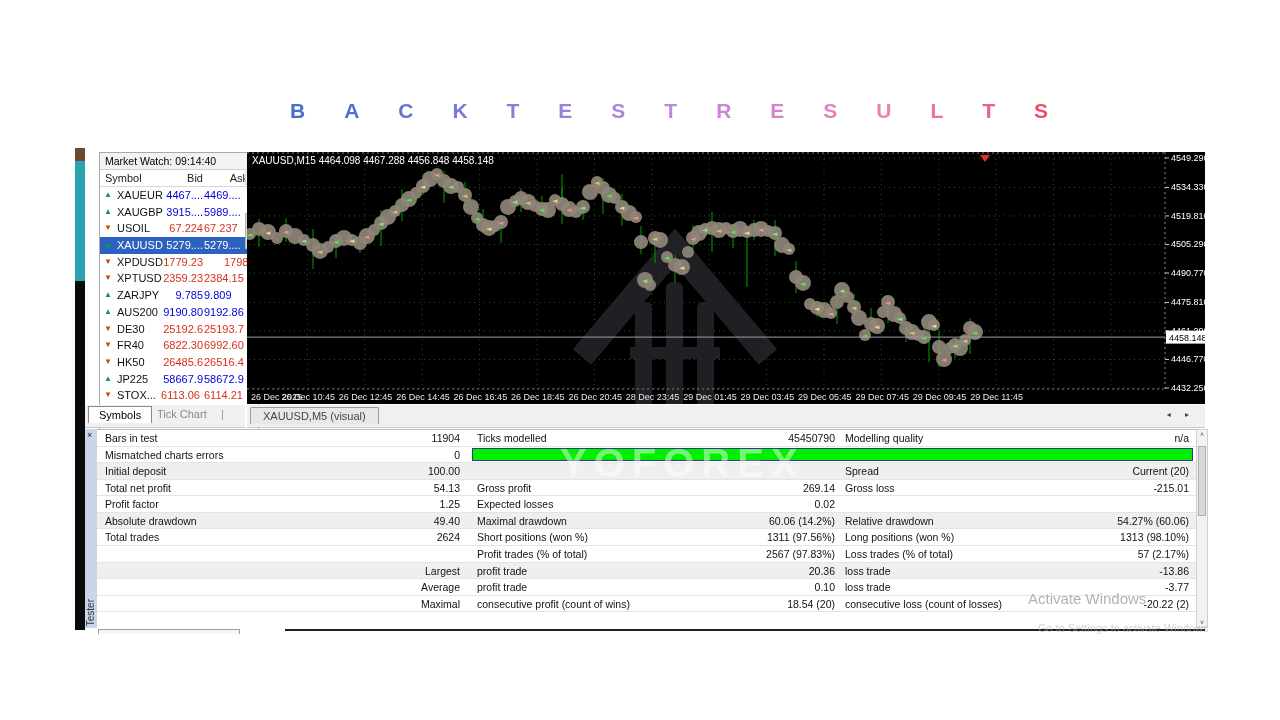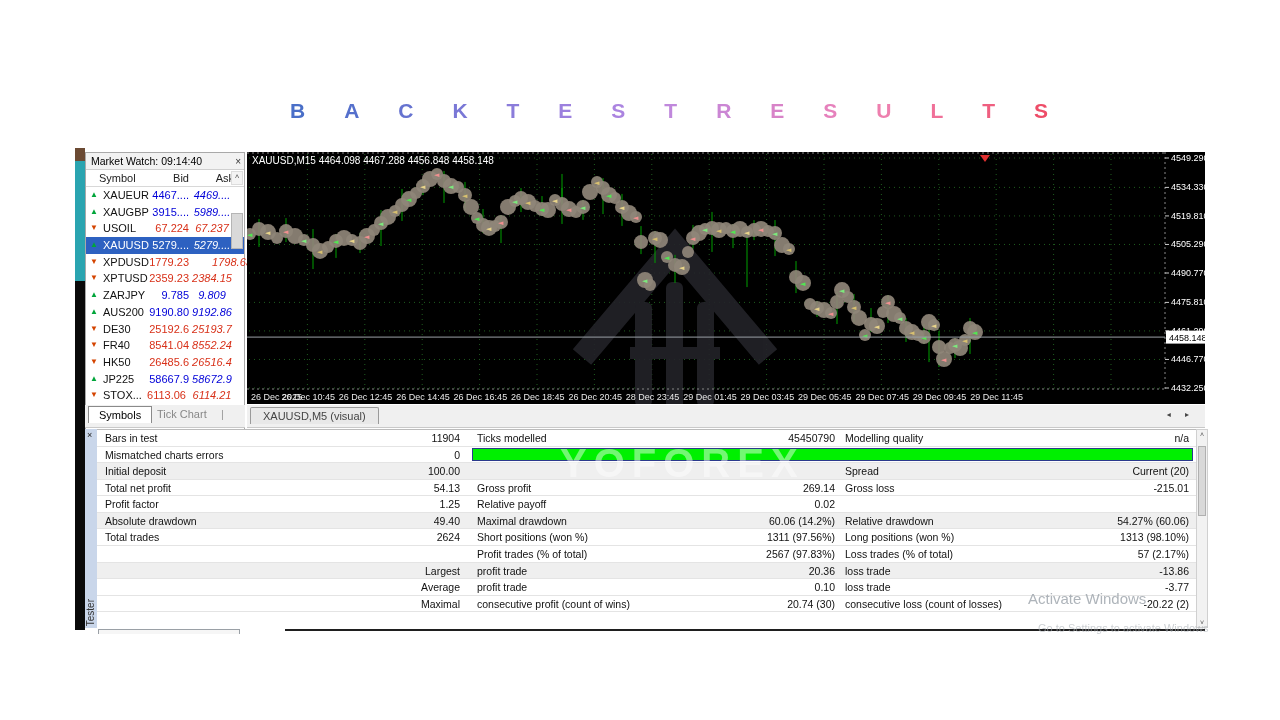--- a/index.html
+++ b/index.html
@@ -11,34 +11,34 @@
   
   #page-title { left:290px; top:96px; width:758px; height:30px; display:flex;
     justify-content:space-between; align-items:center; font-weight:bold; font-size:21px; }
 
   
   #edge-strip { left:75px; top:148px; width:10px; height:482px; background:#0a0a0a; }
   #edge-brown { left:75px; top:148px; width:10px; height:13px; background:#6b4a33; }
   #edge-teal { left:75px; top:161px; width:10px; height:120px; background:#2aa4b0; }
 
   
-  #market-watch { left:85px; top:152px; width:160px; height:322px; background:#fff;
+  #market-watch { left:99px; top:152px; width:160px; height:322px; background:#fff;
     border:1px solid #a9a9a9; font-size:11px; }
   #mw-titlebar { left:0; top:0; width:158px; height:17px; background:#f2f2f2;
     border-bottom:1px solid #cfcfcf; font-size:10.5px; line-height:16px; padding-left:5px; }
   #mw-close { position:absolute; right:3px; top:1px; font-size:10px; color:#333; cursor:default; }
   #mw-header { left:0; top:17px; width:158px; height:17px; border-bottom:1px solid #d8d8d8; }
   .mw-col { position:absolute; top:2px; color:#222; }
   #mw-rows { left:0; top:34px; width:158px; height:218px; }
   .mw-row { position:relative; width:158px; height:16.7px; }
   .mw-row.sel { background:#2d61c1; }
   .mw-arrow { position:absolute; left:4px; top:3px; font-size:8px; }
   .mw-sym { position:absolute; left:17px; top:2px; color:#111; }
   .mw-bid { position:absolute; left:58px; top:2px; width:45px; text-align:right; }
-  .mw-ask { position:absolute; left:104px; top:2px; width:44px; text-align:center;font-style:italic; }
+  .mw-ask { position:absolute; left:104px; top:2px; width:44px; text-align:left; }
   .sel .mw-sym,.sel .mw-bid,.sel .mw-ask { color:#fff !important; }
   .mw-scroll-up { position:absolute; right:1px; top:18px; width:12px; height:14px;
     font-size:8px; color:#555; text-align:center; background:#f4f4f4; border:1px solid #ddd; }
   .mw-thumb { position:absolute; right:1px; top:60px; width:12px; height:36px;
     background:#d9d9d9; border:1px solid #b5b5b5; }
   .mw-scroll-dn { position:absolute; right:1px; bottom:2px; width:12px; height:13px;
     font-size:8px; color:#555; text-align:center; background:#f4f4f4; border:1px solid #ddd; }
 
   
   #mw-tabs { left:85px; top:405px; width:160px; height:23px; background:#f0f0f0;
@@ -122,21 +122,21 @@
   <div id="edge-strip" class="abs"></div>
   <div id="edge-brown" class="abs"></div>
   <div id="edge-teal" class="abs"></div>
 
   <div id="market-watch" class="abs">
     <div id="mw-titlebar" class="abs">
       <span>Market Watch: 09:14:40</span>
       <span id="mw-close">×</span>
     </div>
     <div id="mw-header" class="abs">
-        <span class="mw-col" style="left: 5px; margin-left: 8px;">Symbol</span>
+        <span class="mw-col" style="left: 5px;">Symbol</span>
         <span class="mw-col" style="left: 58px; width: 45px; text-align: right;">Bid</span>
         <span class="mw-col" style="left: 104px; width: 44px; text-align: right;">Ask</span>
       </div>
     <div id="mw-rows" class="abs">
         <div class="mw-row">
           <span class="mw-arrow" style="color: rgb(0, 165, 58);">▲</span>
           <span class="mw-sym">XAUEUR</span>
           <span class="mw-bid" style="color: rgb(0, 0, 216);">4467....</span>
           <span class="mw-ask" style="color: rgb(0, 0, 216);">4469....</span>
         </div>
@@ -184,22 +184,22 @@
         </div>
         <div class="mw-row">
           <span class="mw-arrow" style="color: rgb(212, 68, 0);">▼</span>
           <span class="mw-sym">DE30</span>
           <span class="mw-bid" style="color: rgb(216, 48, 24);">25192.6</span>
           <span class="mw-ask" style="color: rgb(216, 48, 24);">25193.7</span>
         </div>
         <div class="mw-row">
           <span class="mw-arrow" style="color: rgb(212, 68, 0);">▼</span>
           <span class="mw-sym">FR40</span>
-          <span class="mw-bid" style="color: rgb(216, 48, 24);">8541.04</span>
-          <span class="mw-ask" style="color: rgb(216, 48, 24);">8552.24</span>
+          <span class="mw-bid" style="color: rgb(216, 48, 24);">6822.30</span>
+          <span class="mw-ask" style="color: rgb(216, 48, 24);">6992.60</span>
         </div>
         <div class="mw-row">
           <span class="mw-arrow" style="color: rgb(212, 68, 0);">▼</span>
           <span class="mw-sym">HK50</span>
           <span class="mw-bid" style="color: rgb(216, 48, 24);">26485.6</span>
           <span class="mw-ask" style="color: rgb(216, 48, 24);">26516.4</span>
         </div>
         <div class="mw-row">
           <span class="mw-arrow" style="color: rgb(0, 165, 58);">▲</span>
           <span class="mw-sym">JP225</span>
@@ -542,21 +542,21 @@
         <span class="c1l">Total net profit</span>
         <span class="c1v">54.13</span>
         <span class="c2l">Gross profit</span>
         <span class="c2v">269.14</span>
         <span class="c3l">Gross loss</span>
         <span class="c3v">-215.01</span>
       </div>
       <div class="t-row">
         <span class="c1l">Profit factor</span>
         <span class="c1v">1.25</span>
-        <span class="c2l">Relative payoff</span>
+        <span class="c2l">Expected losses</span>
         <span class="c2v">0.02</span>
       </div>
       <div class="t-row stripe">
         <span class="c1l">Absolute drawdown</span>
         <span class="c1v">49.40</span>
         <span class="c2l">Maximal drawdown</span>
         <span class="c2v">60.06  (14.2%)</span>
         <span class="c3l">Relative drawdown</span>
         <span class="c3v">54.27% (60.06)</span>
       </div>
@@ -584,21 +584,21 @@
       <div class="t-row">
         <span class="c1v">Average</span>
         <span class="c2l">profit trade</span>
         <span class="c2v">0.10</span>
         <span class="c3l">loss trade</span>
         <span class="c3v">-3.77</span>
       </div>
       <div class="t-row">
         <span class="c1v">Maximal</span>
         <span class="c2l">consecutive profit (count of wins)</span>
-        <span class="c2v">20.74 (30)</span>
+        <span class="c2v">18.54 (20)</span>
         <span class="c3l">consecutive loss (count of losses)</span>
         <span class="c3v">-20.22 (2)</span>
       </div>
     </div>
   <div id="tester-scroll" class="abs">
     <div class="ts-up">˄</div>
     <div class="ts-thumb"></div>
     <div class="ts-dn">˅</div>
   </div>
 

